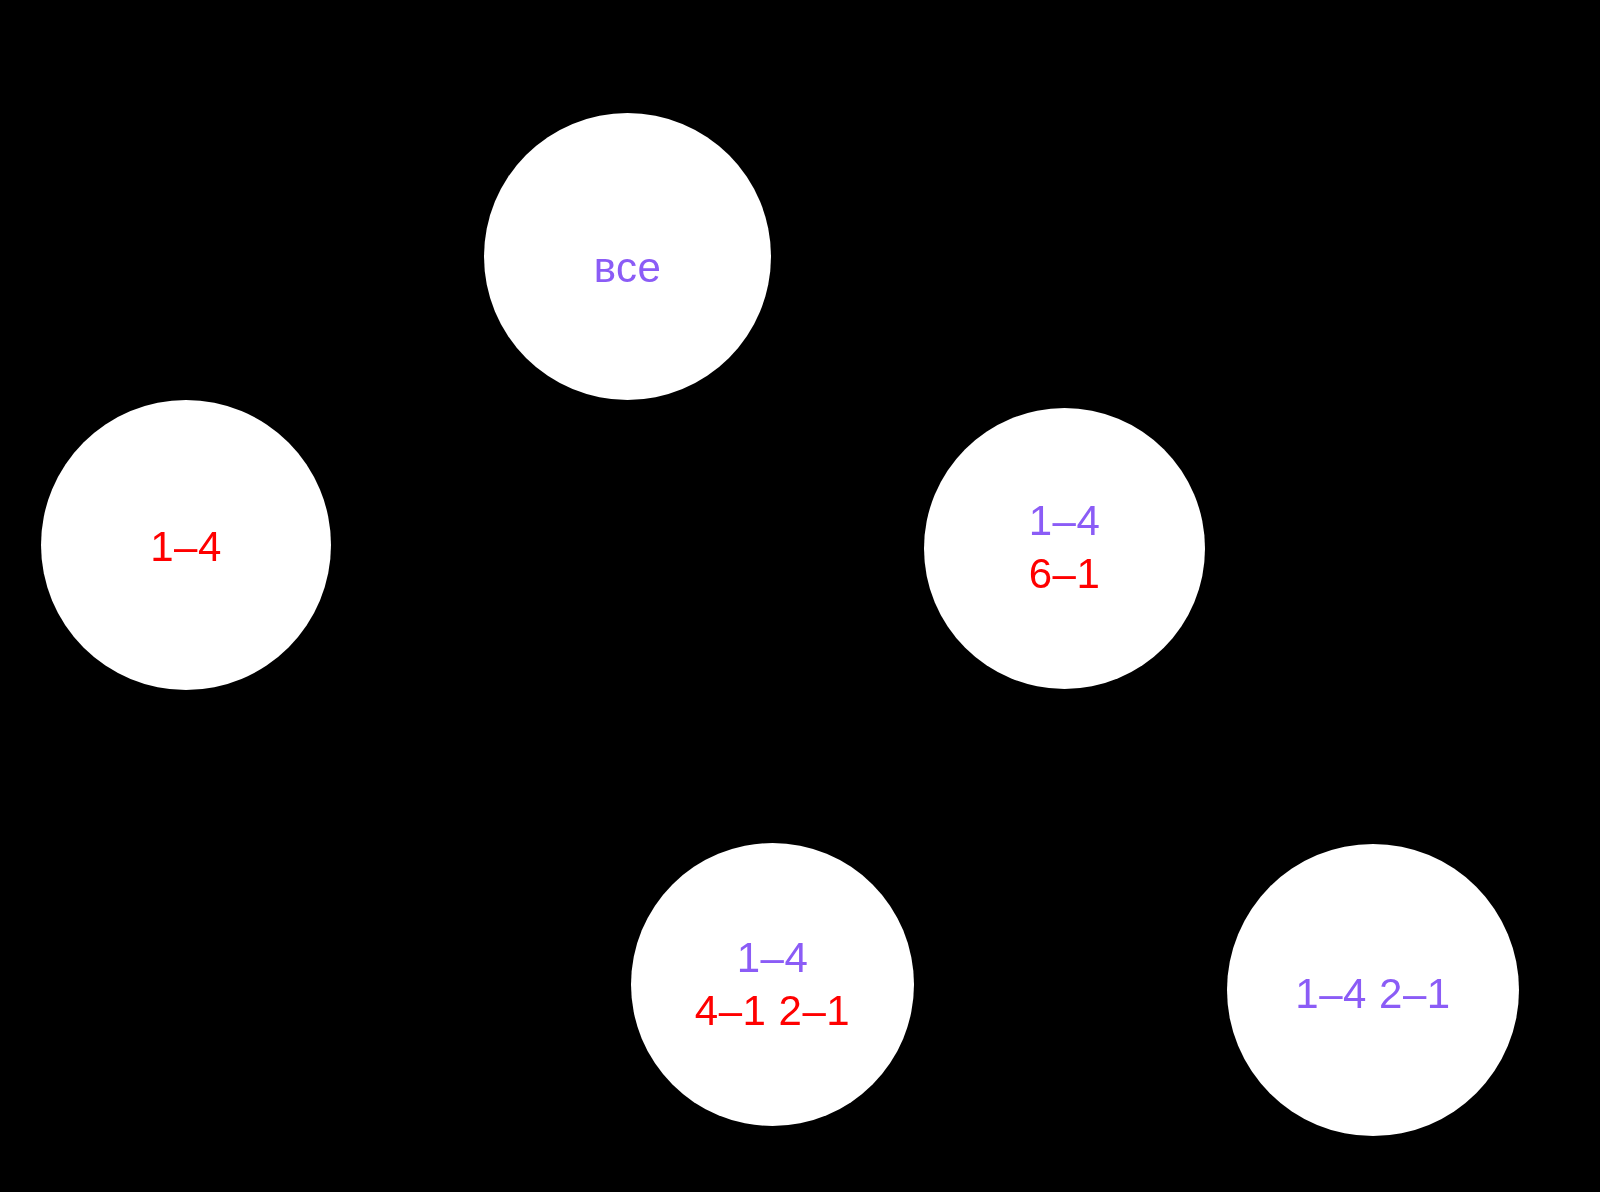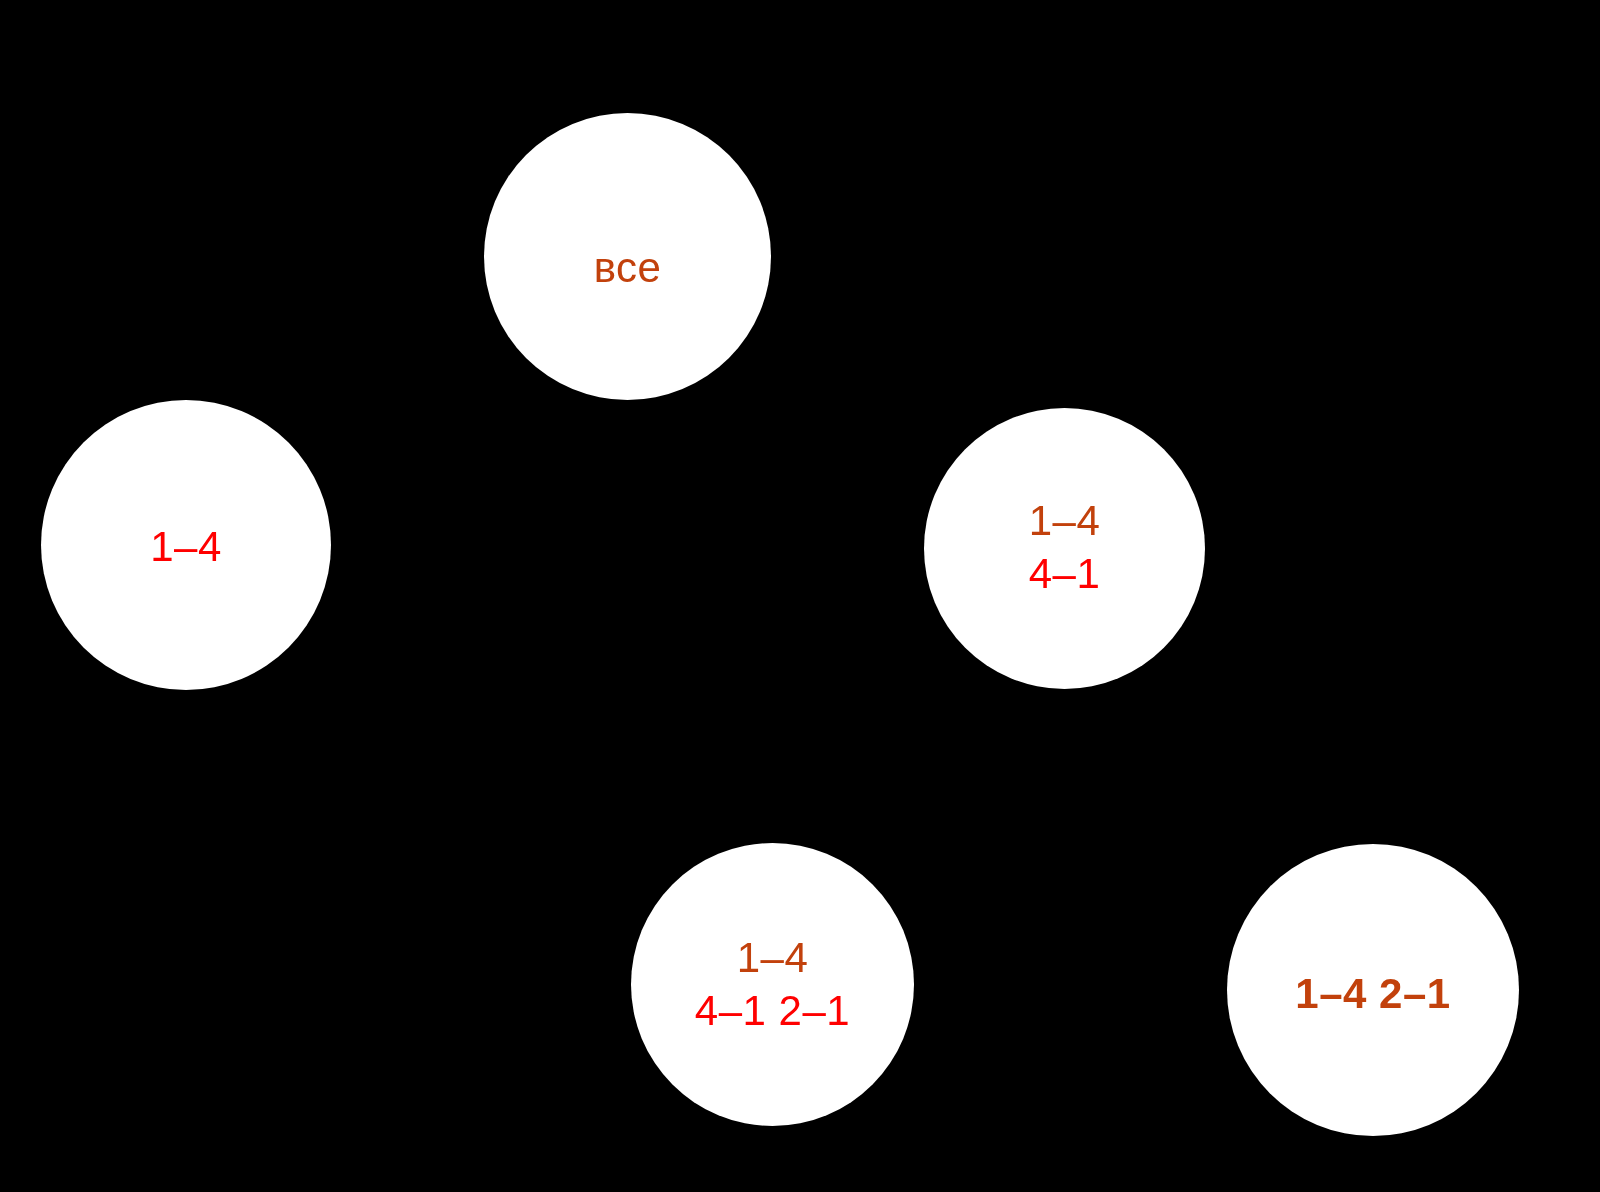--- a/index.html
+++ b/index.html
@@ -29,36 +29,36 @@
     box-sizing: border-box;
   }
   .node-line {
     display: block;
     white-space: nowrap;
     text-align: center;
     line-height: 1.25;
     font-size: 42px;
     letter-spacing: 0.5px;
   }
-  .line-black { color: #c2410c; }
+  .line-black { color: #8b5cf6; }
   .line-red   { color: #ff0000; }
 
   
   #node-all-routes   { left: 484px;  top: 113px;  width: 287px; height: 287px; }
   #node-left         { left: 41px;   top: 400px;  width: 290px; height: 290px; }
   #node-right-mid    { left: 924px;  top: 408px;  width: 281px; height: 281px; }
   #node-bottom-mid   { left: 631px;  top: 843px;  width: 283px; height: 283px; }
   #node-bottom-right { left: 1227px; top: 844px;  width: 292px; height: 292px; }
 
   
   #node-all-routes .stack   { transform: translateY(12px); }
   #node-left .stack         { transform: translateY(2px); }
   #node-right-mid .stack    { transform: translateY(-1px); }
   #node-bottom-mid .stack   { transform: translateY(0px); }
-  #node-bottom-right .stack { transform: translateY(4px); font-weight: bold; }
+  #node-bottom-right .stack { transform: translateY(4px); }
 
   .stack {
     display: flex;
     flex-direction: column;
     align-items: center;
     justify-content: center;
   }
 </style>
 </head>
 <body>
@@ -73,21 +73,21 @@
 
   <div class="node" id="node-left">
     <div class="stack">
       <span class="node-line line-red">1–4</span>
     </div>
   </div>
 
   <div class="node" id="node-right-mid">
     <div class="stack">
       <span class="node-line line-black">1–4</span>
-      <span class="node-line line-red">4–1</span>
+      <span class="node-line line-red">6–1</span>
     </div>
   </div>
 
   <div class="node" id="node-bottom-mid">
     <div class="stack">
       <span class="node-line line-black">1–4</span>
       <span class="node-line line-red">4–1 2–1</span>
     </div>
   </div>
 

